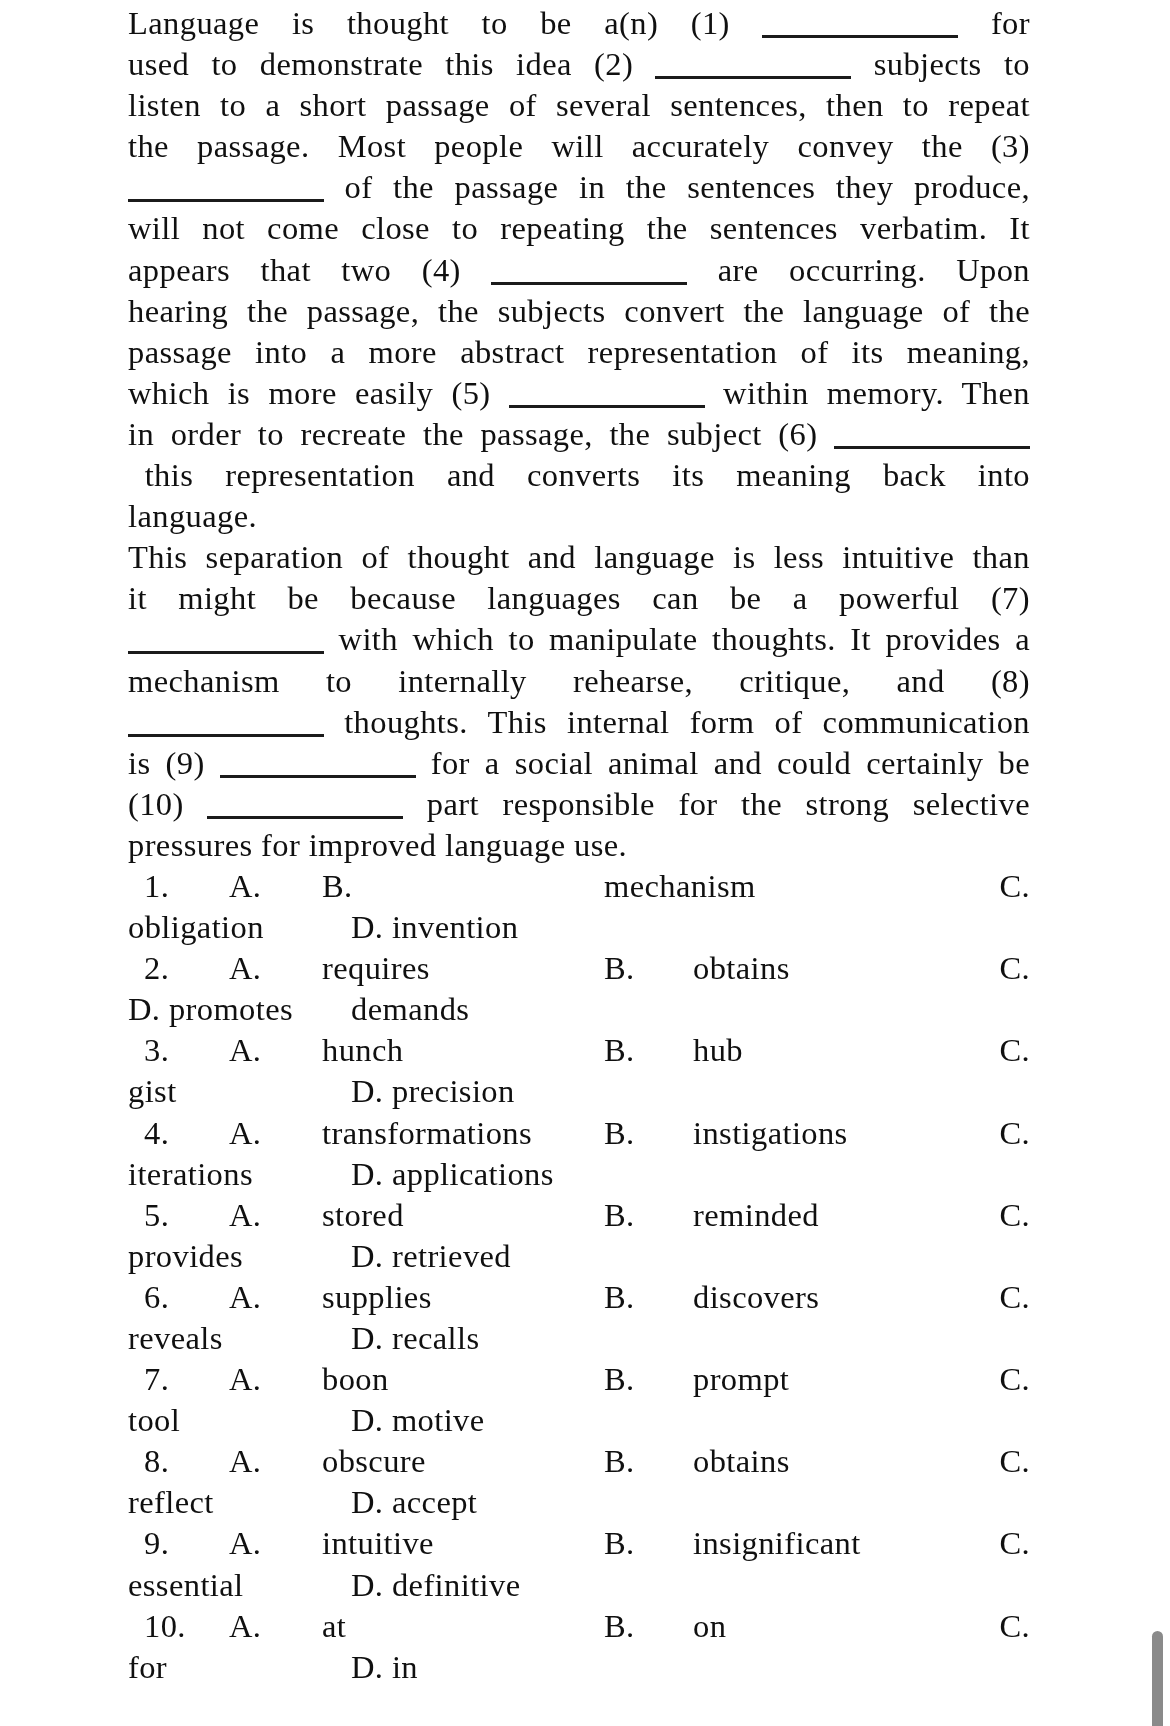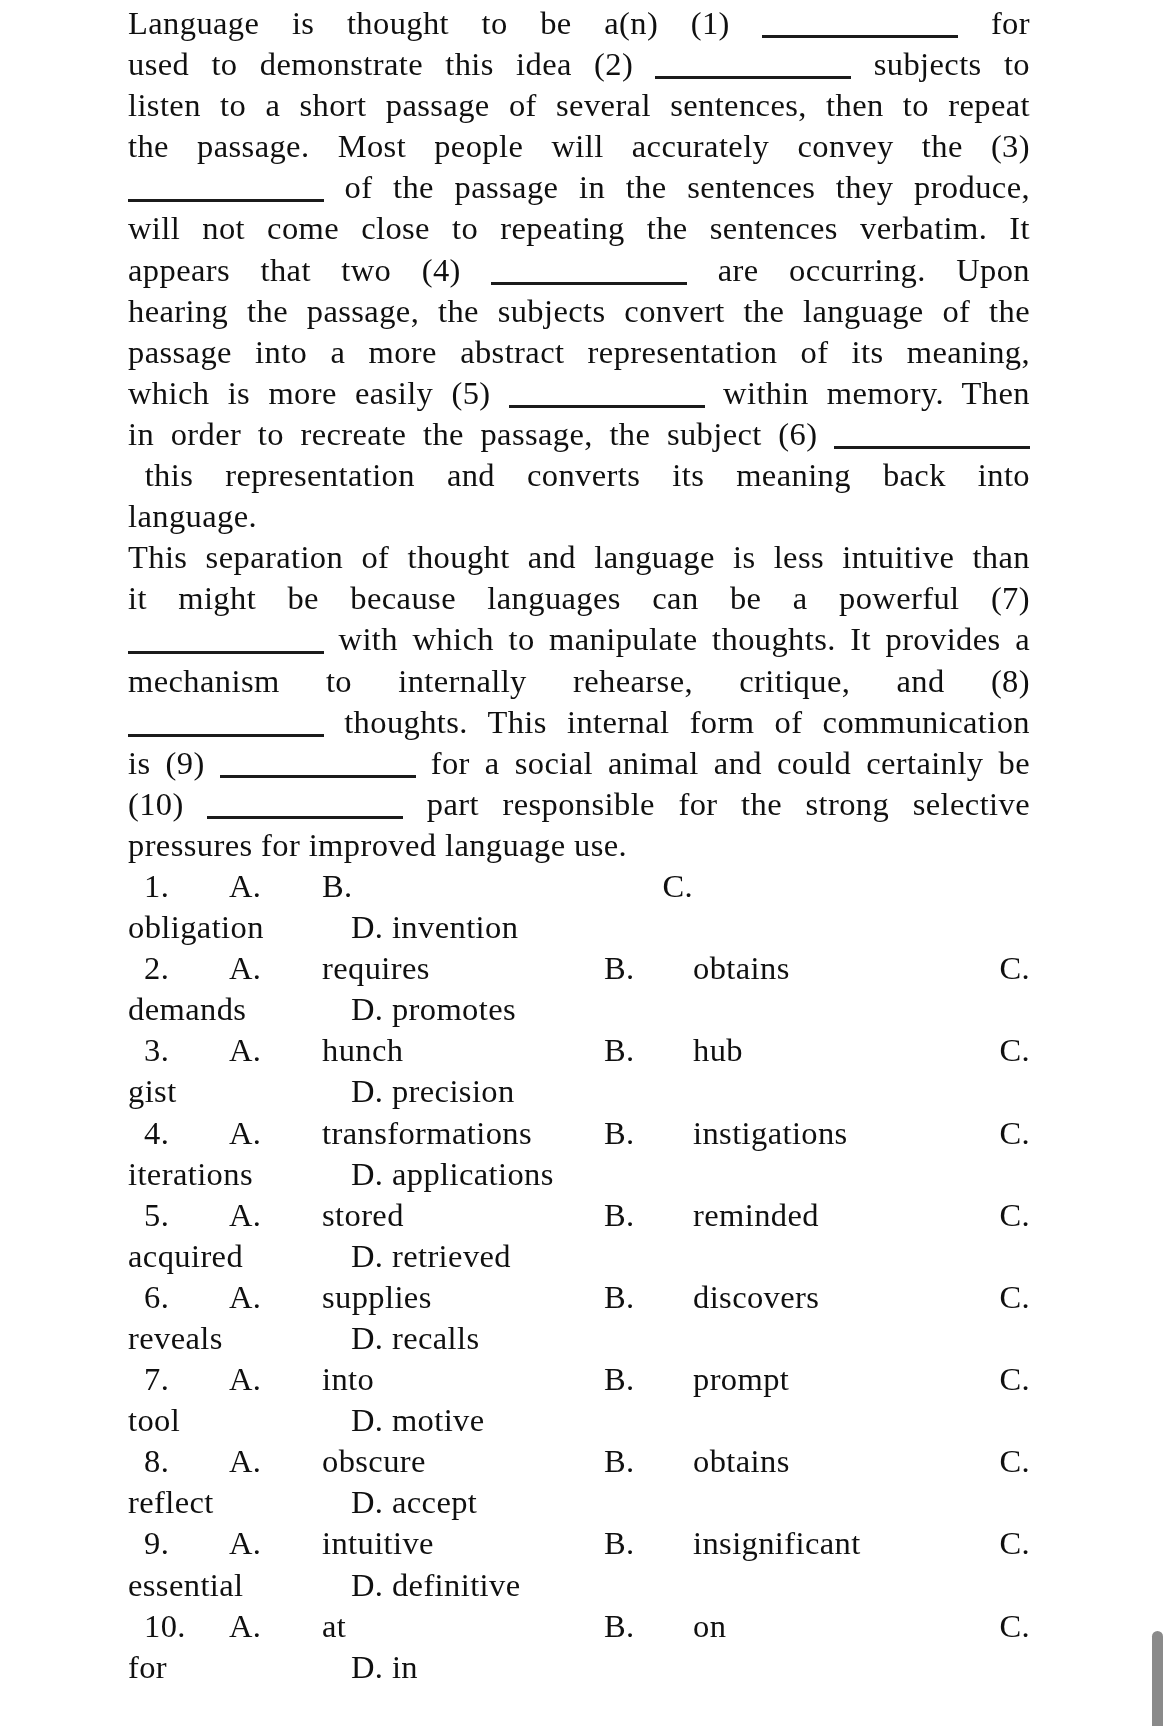--- a/index.html
+++ b/index.html
@@ -100,37 +100,38 @@
         <div class="p-line"><span class="blank"></span> thoughts. This internal form of communication</div>
         <div class="p-line">is (9) <span class="blank"></span> for a social animal and could certainly be</div>
         <div class="p-line">(10) <span class="blank"></span> part responsible for the strong selective</div>
         <div class="p-line no-just">pressures for improved language use.</div>
       </div>
     <div>
         <div class="q-line1">
           <span>1.</span>
           <span>A.</span>
           <span>B.</span>
+          <span>mechanism</span>
           <span class="c-label">C.</span>
         </div>
         <div class="q-line2">
           <span>obligation</span>
           <span>D. invention</span>
         </div>
         <div class="q-line1">
           <span>2.</span>
           <span>A.</span>
           <span>requires</span>
           <span>B.</span>
           <span>obtains</span>
           <span class="c-label">C.</span>
         </div>
         <div class="q-line2">
+          <span>D. promotes</span>
           <span>demands</span>
-          <span>D. promotes</span>
         </div>
         <div class="q-line1">
           <span>3.</span>
           <span>A.</span>
           <span>hunch</span>
           <span>B.</span>
           <span>hub</span>
           <span class="c-label">C.</span>
         </div>
         <div class="q-line2">
@@ -151,39 +152,39 @@
         </div>
         <div class="q-line1">
           <span>5.</span>
           <span>A.</span>
           <span>stored</span>
           <span>B.</span>
           <span>reminded</span>
           <span class="c-label">C.</span>
         </div>
         <div class="q-line2">
-          <span>acquired</span>
+          <span>provides</span>
           <span>D. retrieved</span>
         </div>
         <div class="q-line1">
           <span>6.</span>
           <span>A.</span>
           <span>supplies</span>
           <span>B.</span>
           <span>discovers</span>
           <span class="c-label">C.</span>
         </div>
         <div class="q-line2">
           <span>reveals</span>
           <span>D. recalls</span>
         </div>
         <div class="q-line1">
           <span>7.</span>
           <span>A.</span>
-          <span>into</span>
+          <span>boon</span>
           <span>B.</span>
           <span>prompt</span>
           <span class="c-label">C.</span>
         </div>
         <div class="q-line2">
           <span>tool</span>
           <span>D. motive</span>
         </div>
         <div class="q-line1">
           <span>8.</span>

